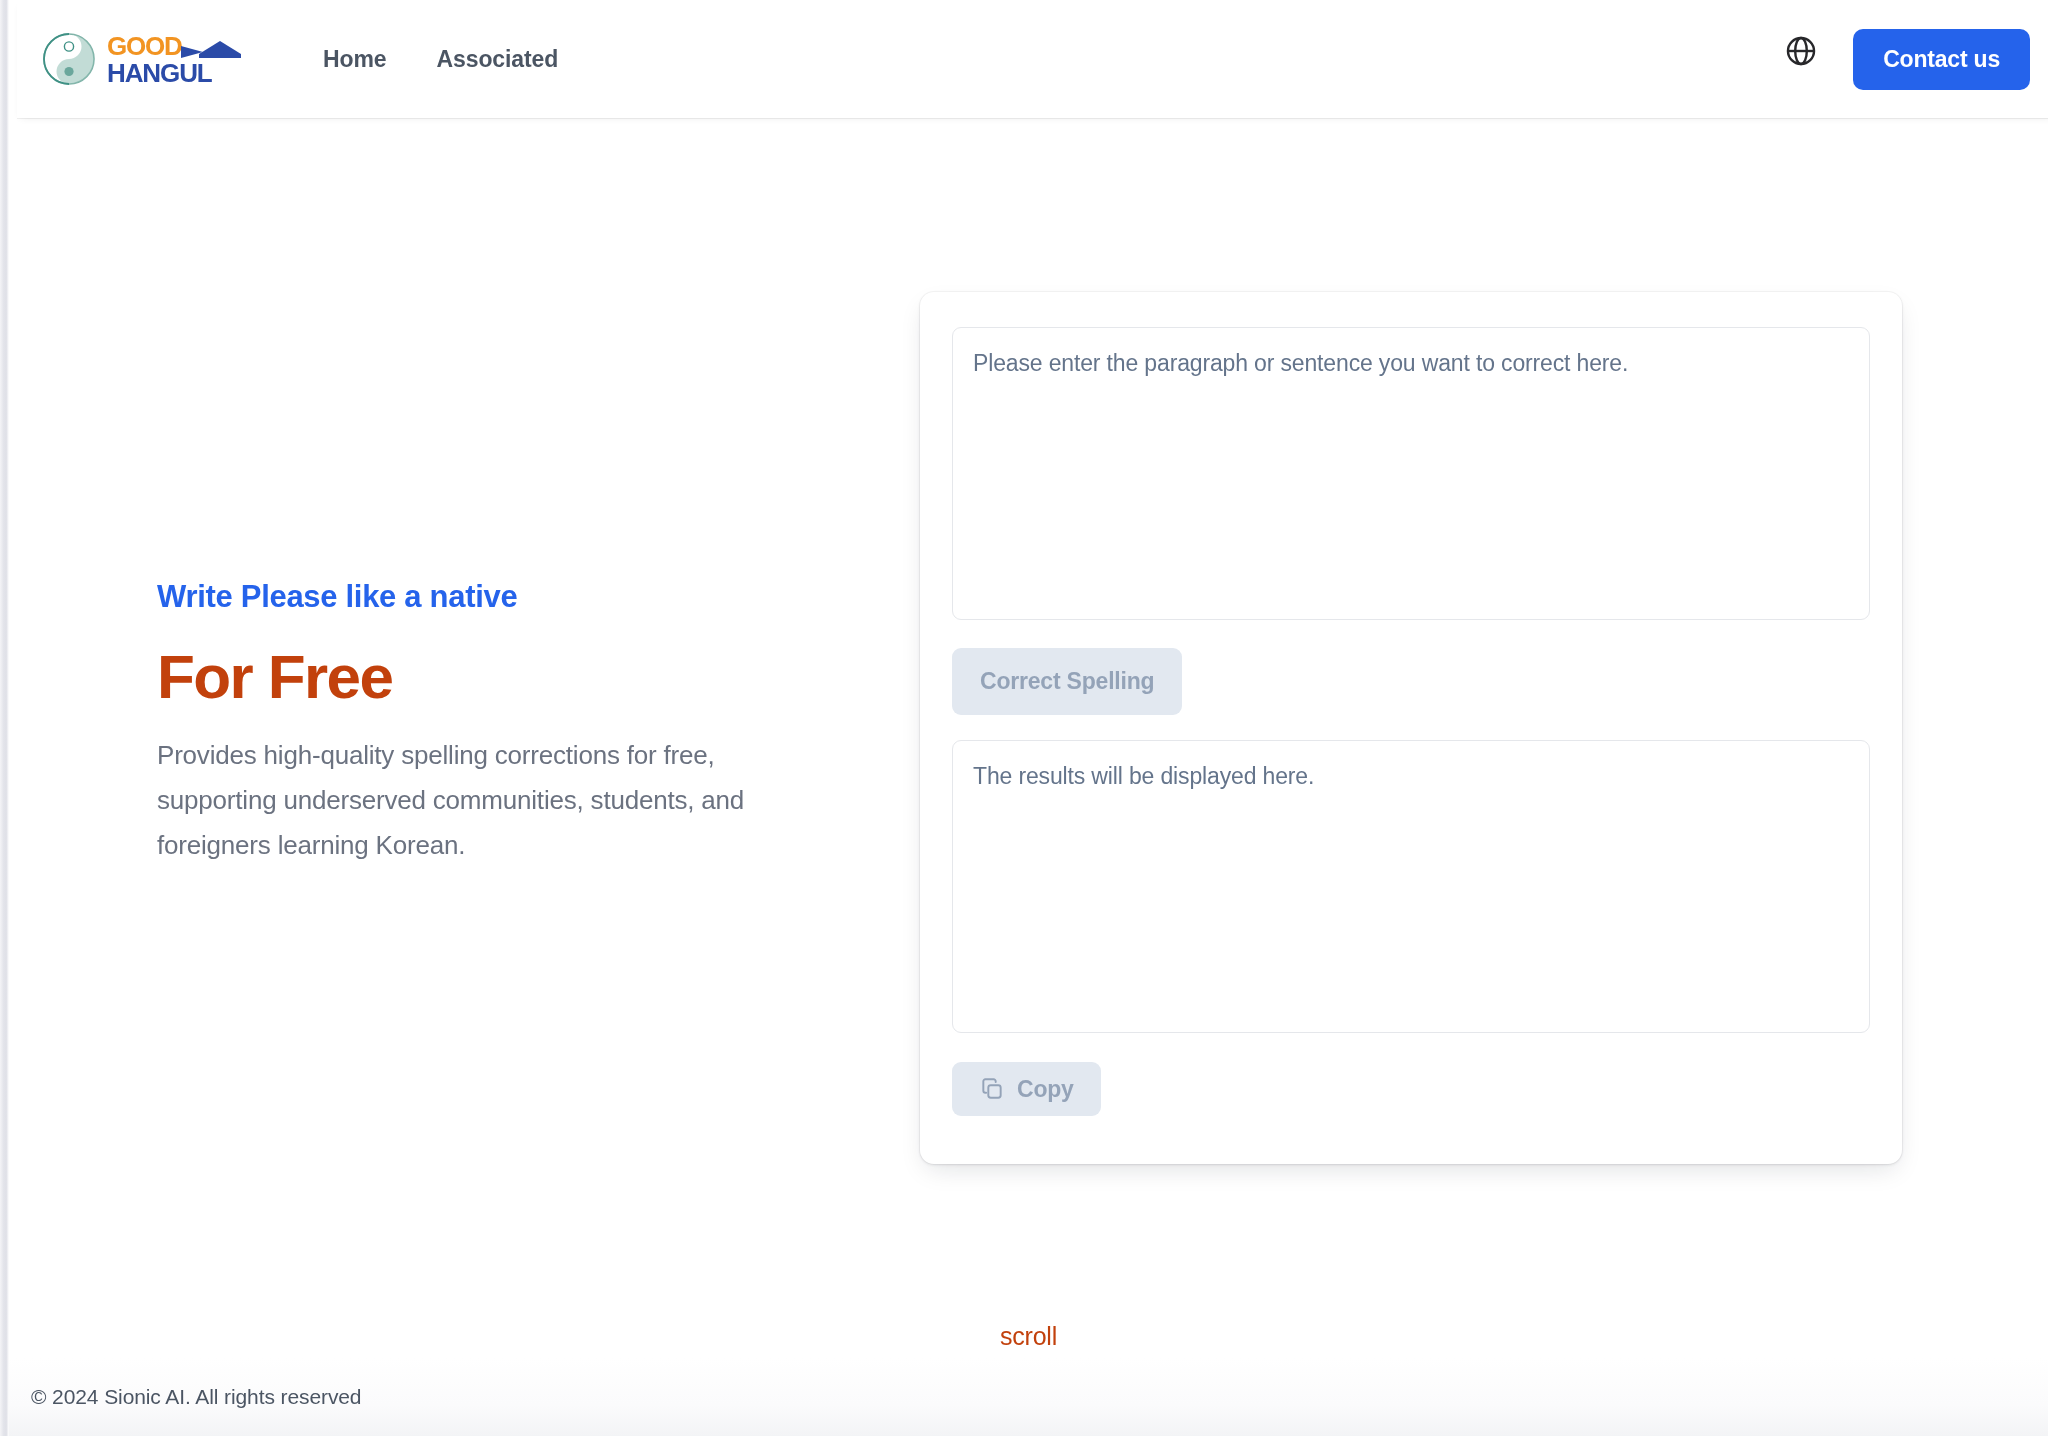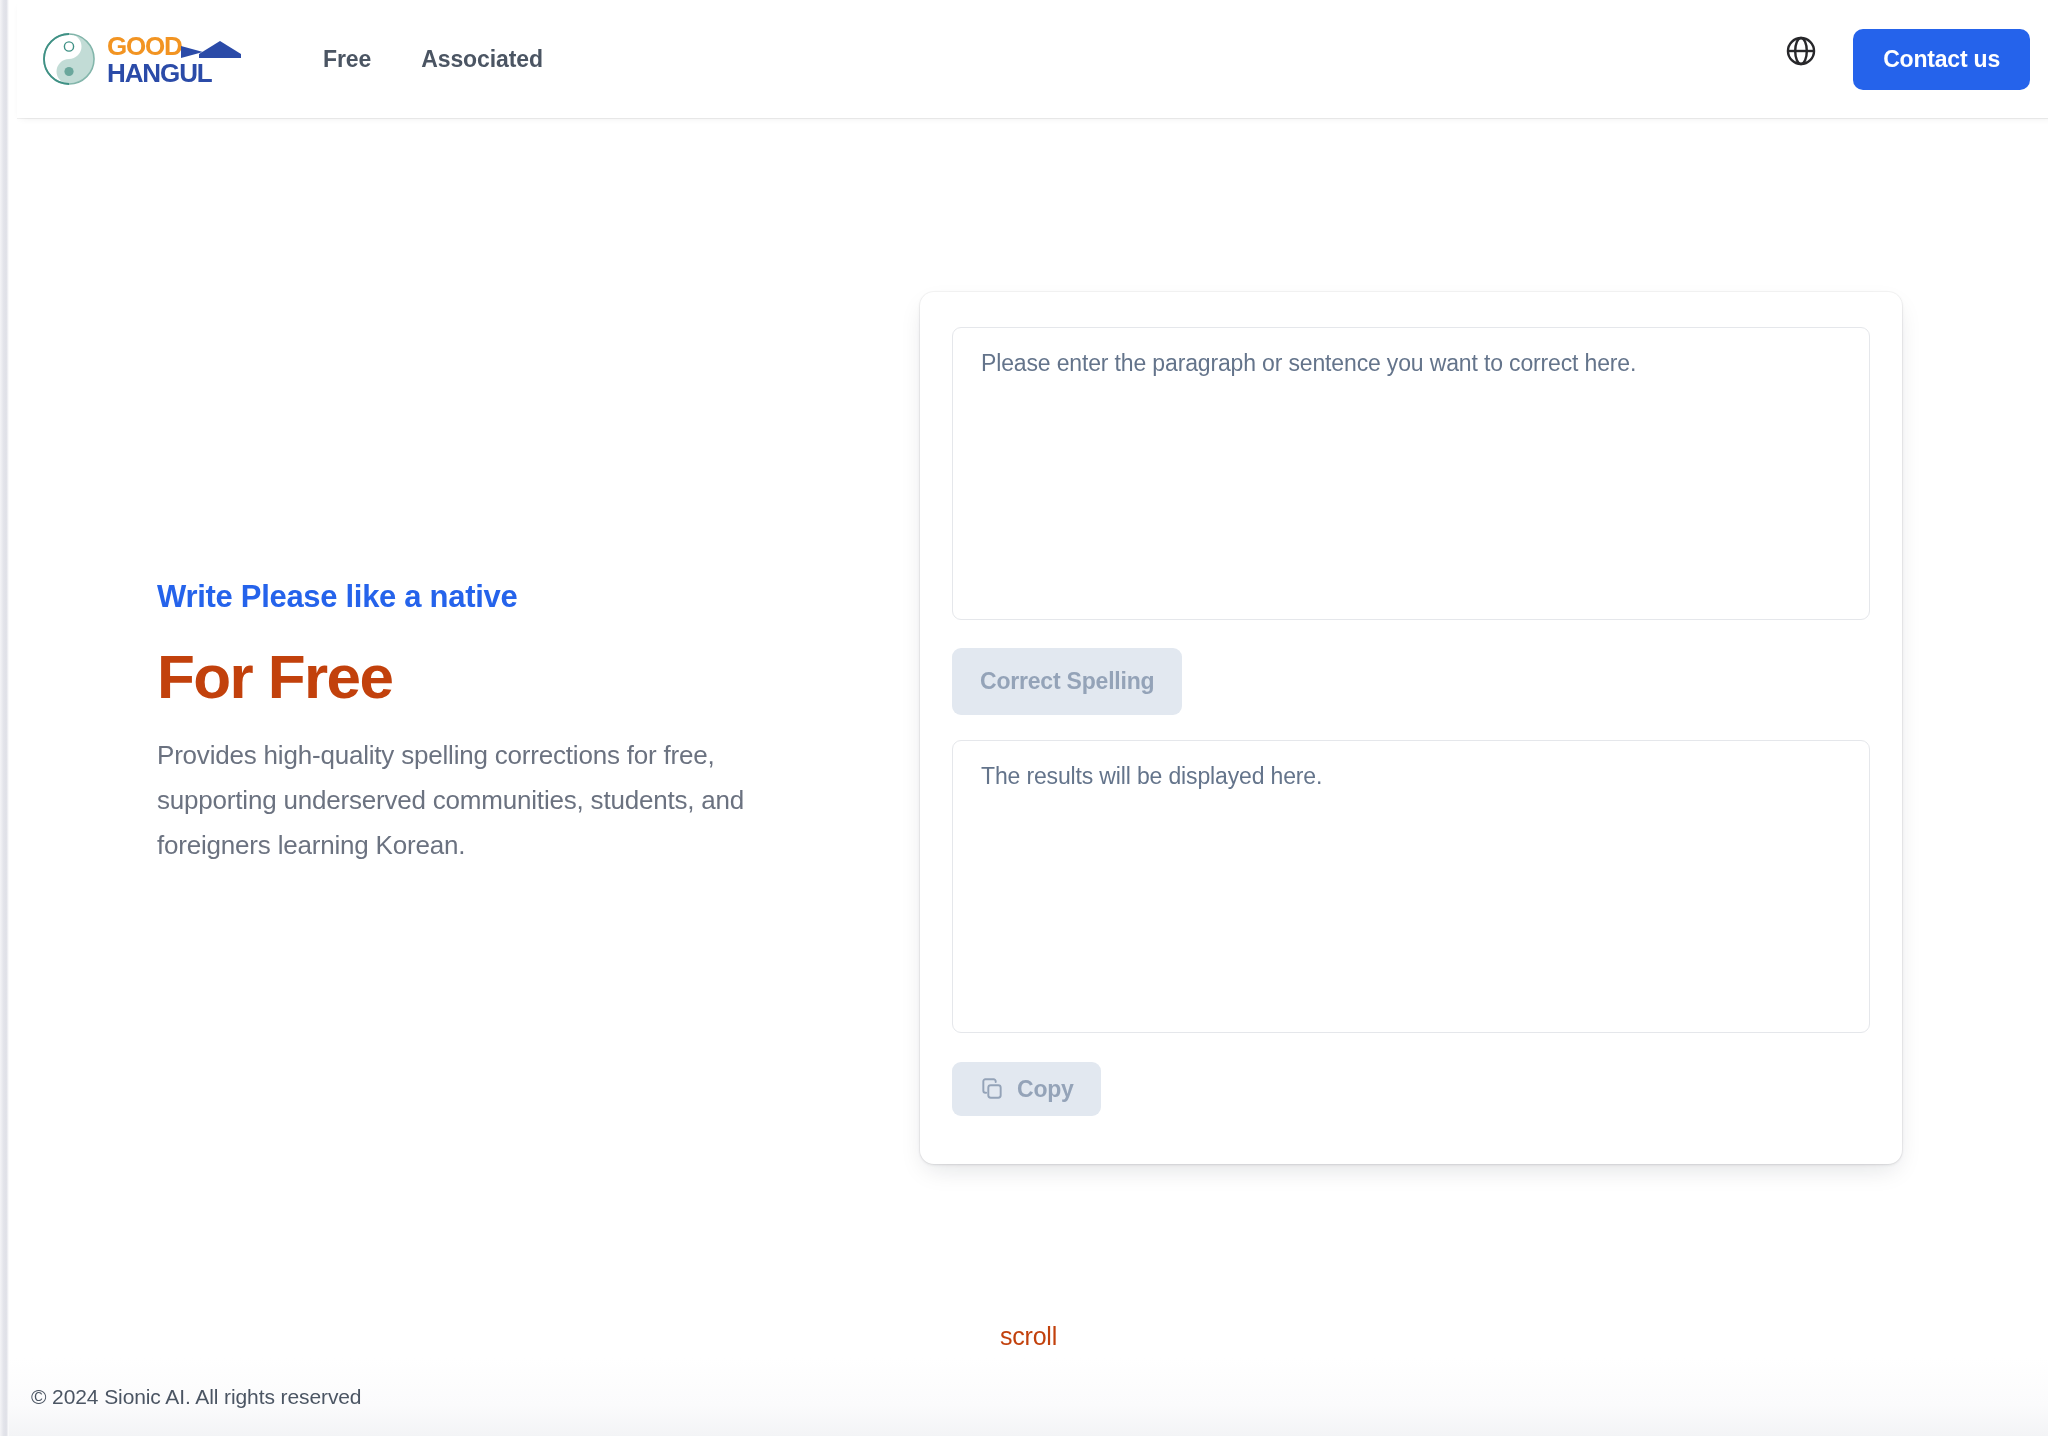--- a/index.html
+++ b/index.html
@@ -152,21 +152,21 @@
                 0 10px 26px -6px rgba(16,24,40,0.13),
                 0 0 0 1px rgba(16,24,40,0.035);
     padding: 35px 32px;
   }
 
   .field {
     width: 100%;
     border: 1px solid #e5e7eb;
     border-radius: 9px;
     background: #ffffff;
-    padding: 19px 28px;
+    padding: 19px 20px;
     font-family: "Liberation Sans", sans-serif;
     font-size: 23px;
     color: #64748b;
     line-height: 1.45;
     resize: none;
     outline: none;
     letter-spacing: -0.15px;
   }
 
   .field::placeholder { color: #64748b; opacity: 1; }
@@ -263,21 +263,21 @@
       <svg class="brand-word" viewBox="0 0 152 58">
         <text x="0" y="25" font-family="Liberation Sans, sans-serif" font-size="26" font-weight="700" fill="#f29422" letter-spacing="-1.2">GOOD</text>
         <polygon points="92,24 113,11 134,24 134,28 92,28" fill="#2b4ba8"></polygon>
         <circle cx="113" cy="21" r="5" fill="#2b4ba8"></circle>
         <polygon points="74,16 96,22 74,28" fill="#2b4ba8"></polygon>
         <text x="0" y="52" font-family="Liberation Sans, sans-serif" font-size="26" font-weight="700" fill="#2b4ba8" letter-spacing="-1.1">HANGUL</text>
       </svg>
     </div>
 
     <nav class="nav">
-      <a href="#">Free</a>
+      <a href="#">Home</a>
       <a href="#">Associated</a>
     </nav>
 
     <div class="header-right">
       <button class="globe-btn">
         <svg width="34" height="34" viewBox="0 0 24 24" fill="none">
           <circle cx="12" cy="12" r="9.2" stroke="#27272a" stroke-width="1.7"></circle>
           <ellipse cx="12" cy="12" rx="4.1" ry="9.2" stroke="#27272a" stroke-width="1.7"></ellipse>
           <line x1="2.8" y1="12" x2="21.2" y2="12" stroke="#27272a" stroke-width="1.7"></line>
         </svg>

